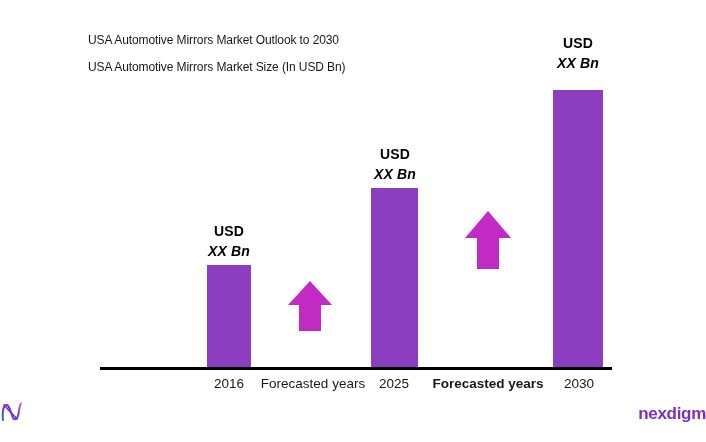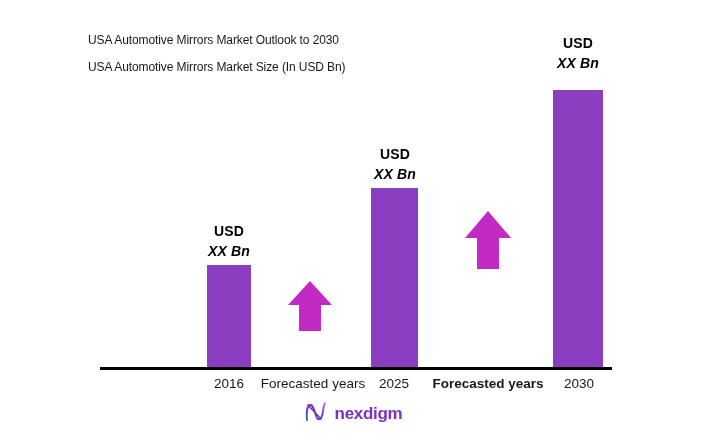--- a/index.html
+++ b/index.html
@@ -91,21 +91,21 @@
   }
 
   
   .logo {
     position: absolute;
     left: 0;
     top: 402px;
     width: 706px;
     display: flex;
     align-items: center;
-    justify-content: center;
+    justify-content: space-between;
     gap: 7px;
   }
   .logo-mark { display: block; }
   .logo-text {
     font-size: 17px;
     font-weight: bold;
     color: #7B2FBE;
     letter-spacing: -0.3px;
     line-height: 20px;
   }

